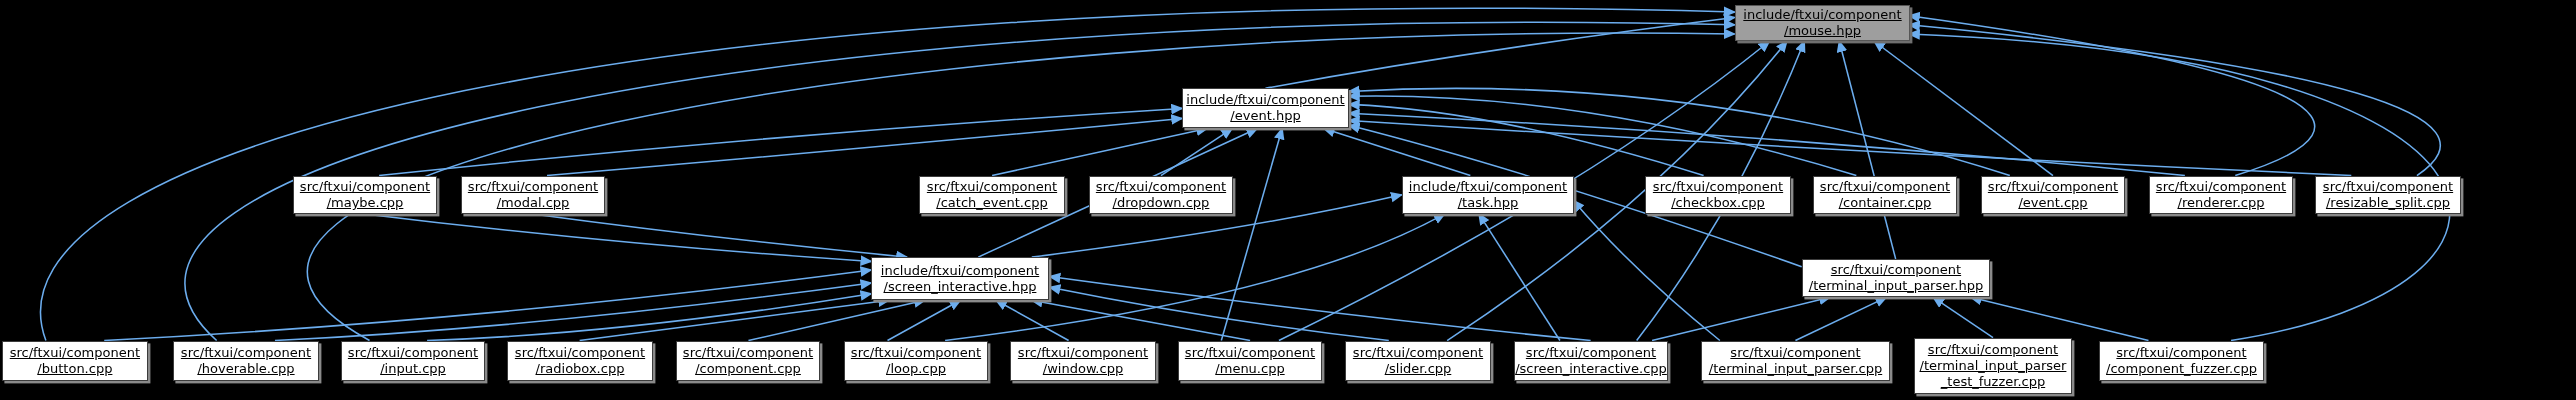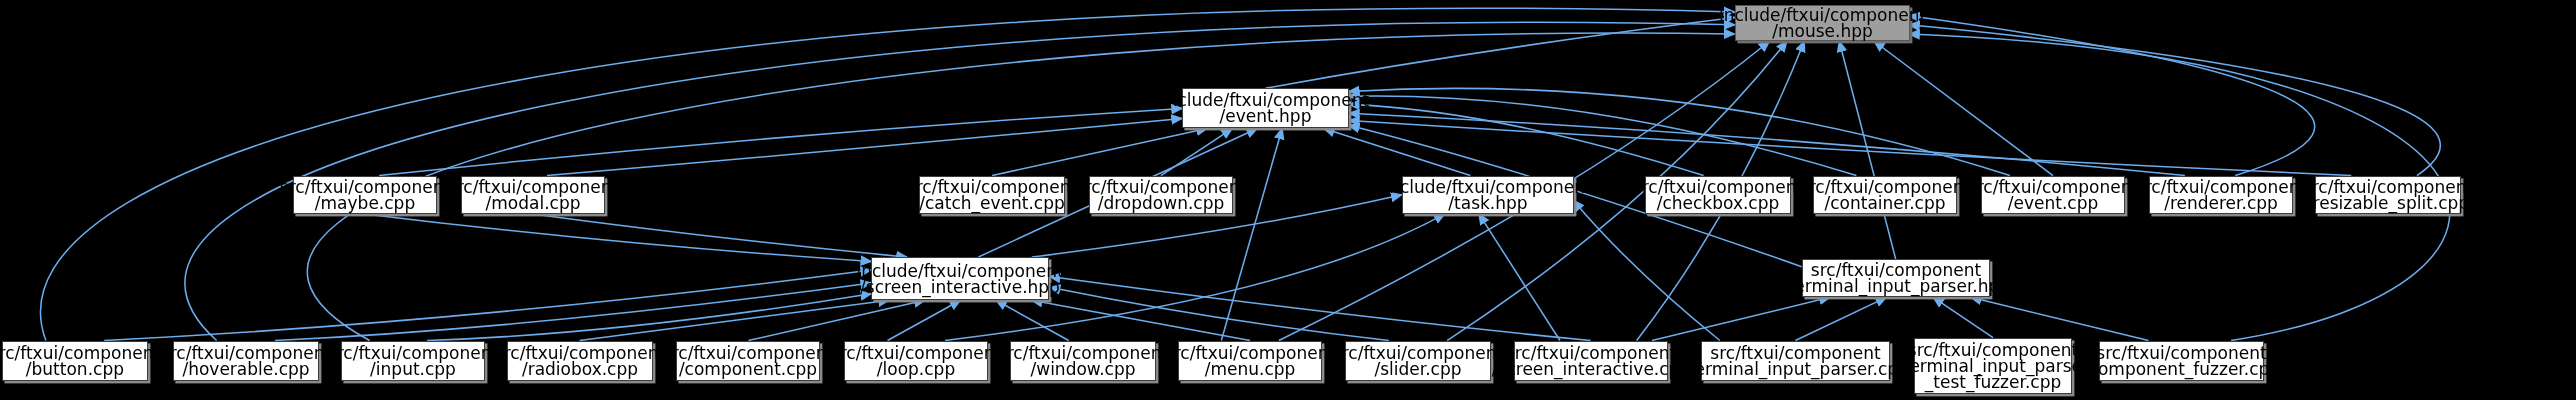--- a/index.html
+++ b/index.html
@@ -4,24 +4,24 @@
 <style>
   html,body{margin:0;padding:0;background:#000;}
   .stage{
     position:relative;width:2576px;height:400px;background:#000;overflow:hidden;
     font-family:"DejaVu Sans","Liberation Sans",sans-serif;
   }
   svg.edges{position:absolute;left:0;top:0;}
   .node{
     position:absolute;display:flex;align-items:center;justify-content:center;
     text-align:center;white-space:pre-line;
-    font-size:17px;line-height:16px;color:#000;
+    font-size:13px;line-height:16px;color:#000;
     background:#fff;border:1px solid #3c3c3c;
     box-shadow:2.4px 2.4px 0 #8a8a8a;
-    box-sizing:border-box;cursor:pointer;
+    box-sizing:border-box;cursor:pointer;text-decoration:underline;
   }
   .node.main{background:#9e9e9e;border-color:#565656;box-shadow:2.4px 2.4px 0 #6f6f6f;}
 </style>
 </head>
 <body>
 
 <div class="stage" style="background: rgb(0, 0, 0);">
   <svg class="edges" width="2576" height="400" xmlns="http://www.w3.org/2000/svg" viewBox="0 0 2685 417">
     <defs>
       <marker id="arrowhead" markerWidth="8" markerHeight="8" refX="7" refY="3.5" orient="auto">

